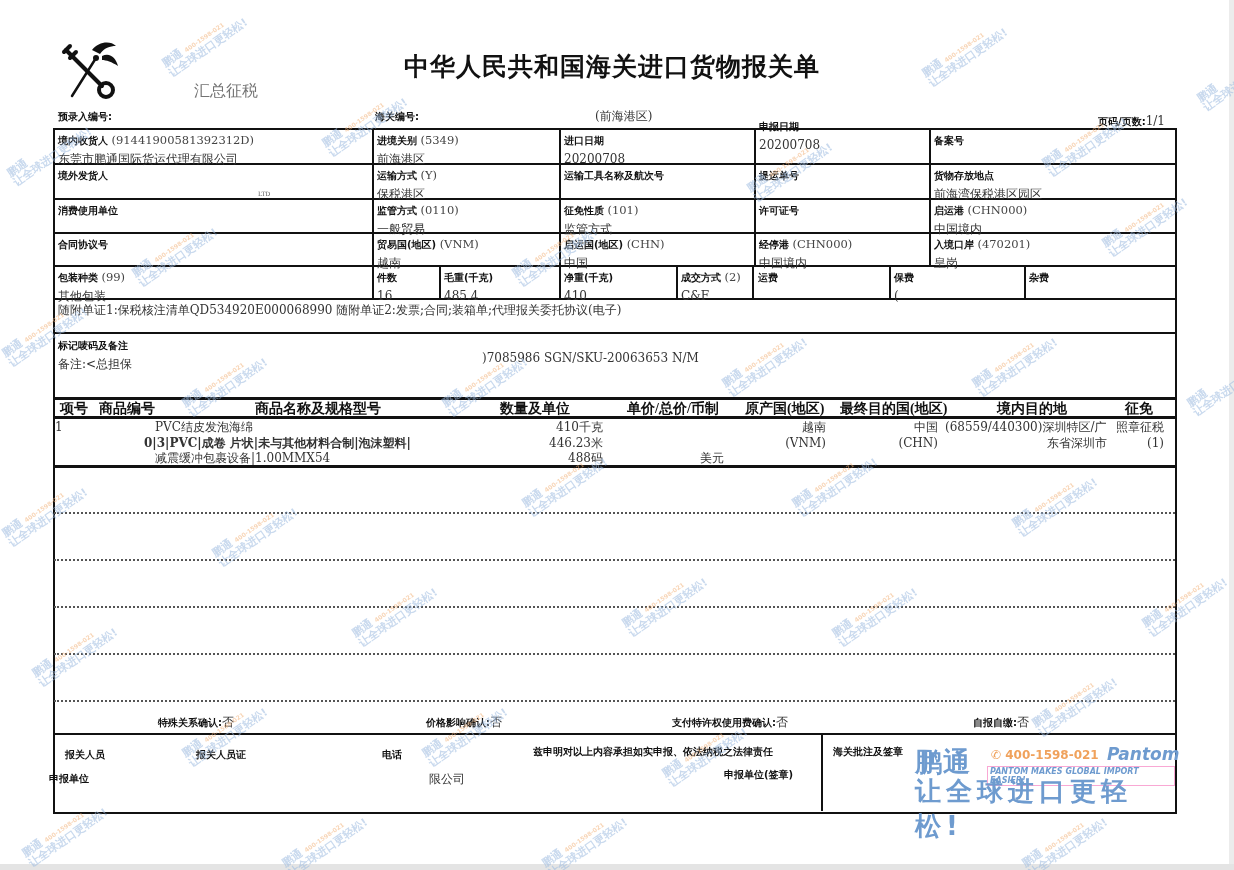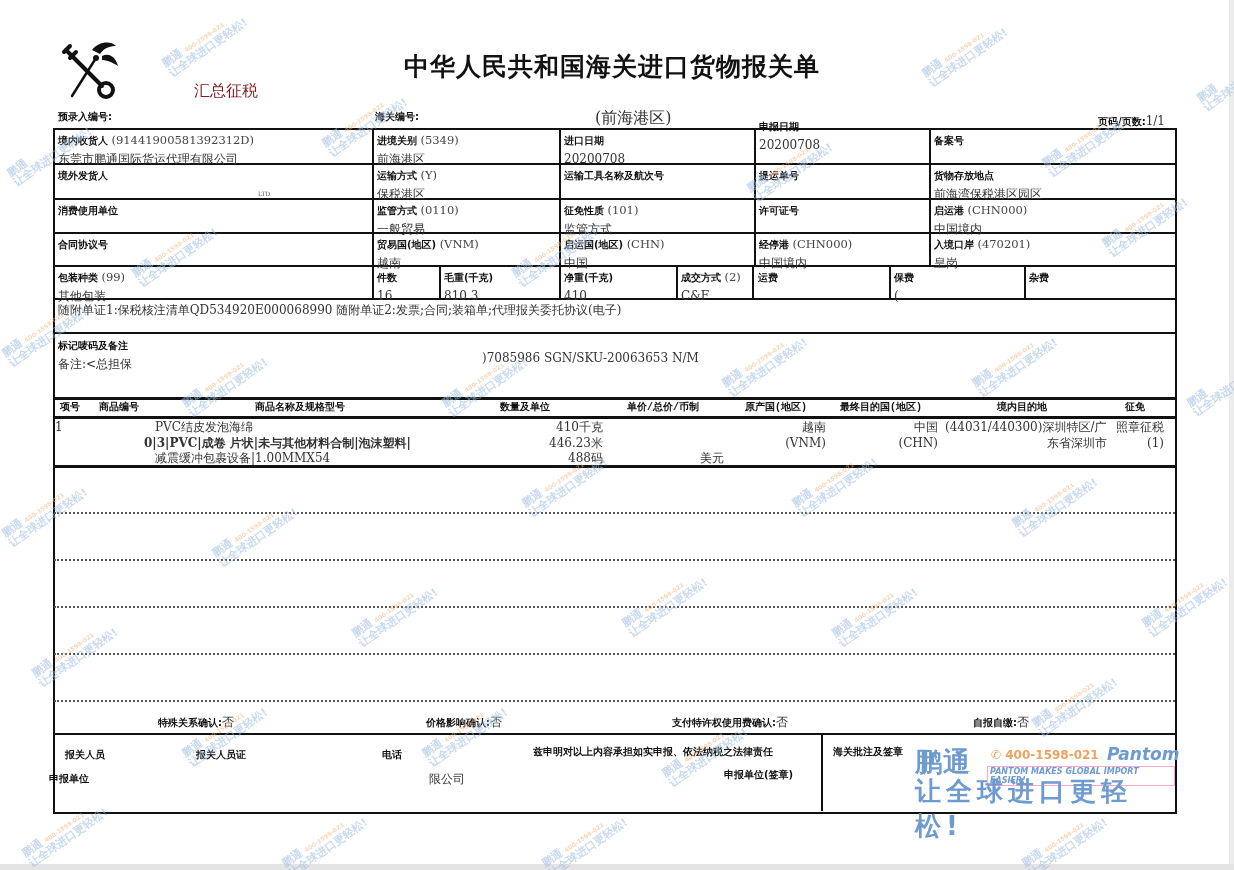--- a/index.html
+++ b/index.html
@@ -1,32 +1,32 @@
 <!DOCTYPE html>
 <html><head>
 <meta charset="utf-8">
 <style>
   html, body { margin:0; padding:0; }
   body { width:1234px; height:870px; background:#ffffff; position:relative; overflow:hidden; font-family:"DejaVu Serif", "Liberation Serif", serif; color:#222; }
   .abs { position:absolute; }
   .edge-right { position:absolute; left:1229px; top:0; width:5px; height:870px; background:#ececec; }
   .edge-bottom { position:absolute; left:0; top:864px; width:1234px; height:6px; background:#e4e4e4; }
   .title { left:404px; top:50px; font-size:25px; font-weight:bold; letter-spacing:1px; color:#111; font-family:"DejaVu Sans", sans-serif; }
-  .subtitle { left:194px; top:81px; font-size:16px; color:#7f1d1d; }
+  .subtitle { left:194px; top:81px; font-size:16px; color:#737373; }
   .lbl { font-family:"DejaVu Sans", sans-serif; font-weight:bold; font-size:10px; color:#111; white-space:nowrap; }
   .val { font-size:12px; color:#333; white-space:nowrap; }
   .code { font-size:11.5px; color:#444; font-weight:normal; font-family:"DejaVu Serif", serif; }
   .hline { position:absolute; height:2px; background:#111; }
   .vline { position:absolute; width:2px; background:#111; }
   .dline { position:absolute; left:54px; width:1121px; height:0; border-top:2px dotted #555; }
   .frame { position:absolute; left:53px; top:128px; width:1120px; height:682px; border:2px solid #111; }
   .cell { position:absolute; }
   .cell .lbl { display:block; line-height:21px; }
   .cell .val { display:block; line-height:16px; }
-  .hdr { position:absolute; top:400px; font-family:Liberation Mono, monospace; font-weight:bold; font-size:10px; color:#111; white-space:nowrap; }
+  .hdr { position:absolute; top:400px; font-family:Liberation Serif, serif; font-weight:bold; font-size:14px; color:#111; white-space:nowrap; }
   .item { position:absolute; font-size:12px; color:#333; white-space:nowrap; line-height:13px; }
   .wm { position:absolute; transform:rotate(-35deg); transform-origin:left top; color:#9dbbe0; opacity:0.55; font-family:"DejaVu Sans", sans-serif; font-weight:bold; font-size:11px; line-height:11px; white-space:nowrap; pointer-events:none; }
   .wm .o { color:#f2b27a; font-size:6px; }
   .brand { position:absolute; left:915px; top:744px; width:260px; height:64px; color:#6e9bcf; font-family:"DejaVu Sans", sans-serif; }
   .brand .big { position:absolute; left:0; top:0; font-size:27px; font-weight:bold; letter-spacing:1px; }
   .brand .phone { position:absolute; left:76px; top:4px; font-size:12px; font-weight:bold; color:#f0a25c; }
   .brand .en { position:absolute; left:192px; top:0; font-size:17px; font-weight:bold; font-style:italic; }
   .brand .slogan-en { position:absolute; left:72px; top:22px; font-size:8px; font-style:italic; font-weight:bold; border:1px solid #f9a8d4; padding:0 2px; }
   .brand .slogan-cn { position:absolute; left:0; top:30px; font-size:26px; font-weight:bold; letter-spacing:5px; }
   .emblem { position:absolute; left:58px; top:40px; width:62px; height:62px; }
@@ -48,21 +48,21 @@
   <path d="M34 10 C40 2, 52 0, 58 6 C52 6, 46 8, 42 14 Z" fill="#111"></path>
   <path d="M44 16 C52 12, 58 18, 60 26 C54 22, 48 20, 44 20 Z" fill="#111"></path>
   <circle cx="38" cy="18" r="3" fill="#111"></circle>
 </svg>
 
 <div class="abs title">中华人民共和国海关进口货物报关单</div>
 <div class="abs subtitle">汇总征税</div>
 
 <div class="abs lbl" style="left:58px;top:110px;">预录入编号:</div>
 <div class="abs lbl" style="left:375px;top:110px;">海关编号:</div>
-<div class="abs val" style="left:595px;top:108px;font-size:16px;">(前海港区)</div>
+<div class="abs val" style="left:595px;top:108px;font-size:12px;">(前海港区)</div>
 <div class="abs" style="left:1098px;top:110px;white-space:nowrap;">
   <span class="lbl">页码/页数:</span><span class="val">1/1</span>
 </div>
 
 <div class="frame"></div>
 
 <div class="hline" style="left:53px;top:163px;width:1124px;"></div>
 <div class="hline" style="left:53px;top:198px;width:1124px;"></div>
 <div class="hline" style="left:53px;top:232px;width:1124px;"></div>
 <div class="hline" style="left:53px;top:265px;width:1124px;"></div>
@@ -180,21 +180,21 @@
 <div class="cell" style="left:58px;top:267px;">
   <span class="lbl"><span>包装种类</span> <span class="code">(99)</span></span>
   <span class="val">其他包装</span>
 </div>
 <div class="cell" style="left:377px;top:267px;">
   <span class="lbl">件数</span>
   <span class="val">16</span>
 </div>
 <div class="cell" style="left:444px;top:267px;">
   <span class="lbl">毛重(千克)</span>
-  <span class="val">810.3</span>
+  <span class="val">485.4</span>
 </div>
 <div class="cell" style="left:564px;top:267px;">
   <span class="lbl">净重(千克)</span>
   <span class="val">410</span>
 </div>
 <div class="cell" style="left:681px;top:267px;">
   <span class="lbl"><span>成交方式</span> <span class="code">(2)</span></span>
   <span class="val">C&amp;F</span>
 </div>
 <div class="cell" style="left:758px;top:267px;">
@@ -237,21 +237,21 @@
   <div class="item" style="left:144px;top:437px;font-weight:bold;">0|3|PVC|成卷 片状|未与其他材料合制|泡沫塑料|</div>
   <div class="item" style="left:155px;top:452px;">减震缓冲包裹设备|1.00MMX54</div>
   <div class="item" style="left:520px;top:421px;width:83px;text-align:right;">410千克</div>
   <div class="item" style="left:520px;top:437px;width:83px;text-align:right;">446.23米</div>
   <div class="item" style="left:520px;top:452px;width:83px;text-align:right;">488码</div>
   <div class="item" style="left:700px;top:452px;">美元</div>
   <div class="item" style="left:760px;top:421px;width:66px;text-align:right;">越南</div>
   <div class="item" style="left:760px;top:437px;width:66px;text-align:right;">(VNM)</div>
   <div class="item" style="left:880px;top:421px;width:58px;text-align:right;">中国</div>
   <div class="item" style="left:880px;top:437px;width:58px;text-align:right;">(CHN)</div>
-  <div class="item" style="left:945px;top:421px;">(44031/440300)深圳特区/广</div>
+  <div class="item" style="left:945px;top:421px;">(68559/440300)深圳特区/广</div>
   <div class="item" style="left:945px;top:437px;width:162px;text-align:right;">东省深圳市</div>
   <div class="item" style="left:1110px;top:421px;width:54px;text-align:right;">照章征税</div>
   <div class="item" style="left:1110px;top:437px;width:54px;text-align:right;">(1)</div>
 </div>
 
 <div class="abs" style="left:158px;top:711px;white-space:nowrap;">
   <span class="lbl">特殊关系确认:</span><span class="val">否</span>
 </div>
 <div class="abs" style="left:426px;top:711px;white-space:nowrap;">
   <span class="lbl">价格影响确认:</span><span class="val">否</span>

